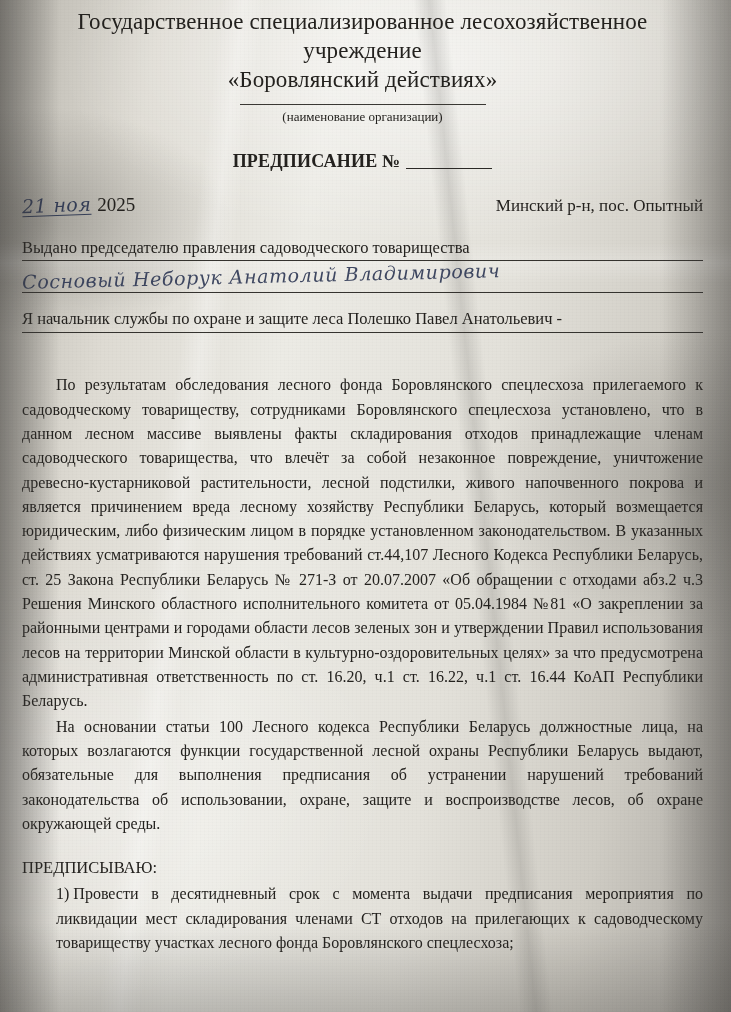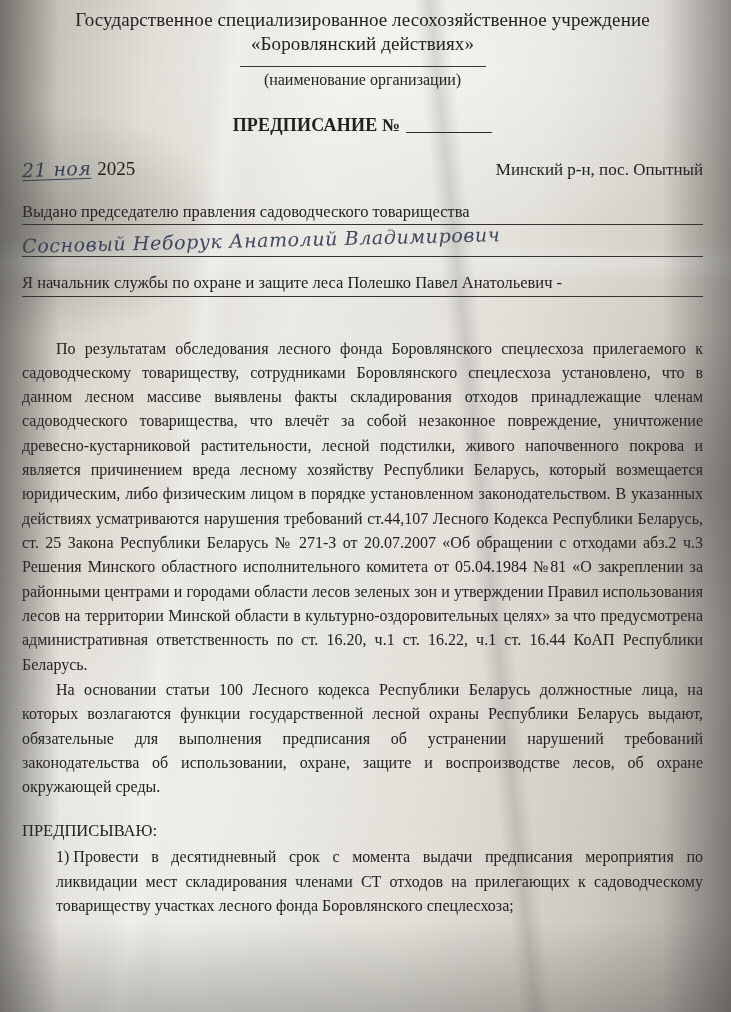--- a/index.html
+++ b/index.html
@@ -62,39 +62,39 @@
   }
   #content {
     position: absolute;
     inset: 0;
     padding: 8px 28px 0 22px;
     box-sizing: border-box;
   }
 
   .org-title {
     text-align: center;
-    font-size: 19px;
+    font-size: 23px;
     line-height: 1.25;
     letter-spacing: .1px;
   }
   .org-title .l1 { display: block; }
   .org-title .l2 { display: block; }
   .caption-wrap {
     text-align: center;
     margin-top: -2px;
   }
   .caption-rule {
     display: inline-block;
     border-top: 1px solid #3a3834;
     width: 246px;
     margin: 0 auto 1px;
   }
   .caption {
     display: block;
-    font-size: 16px;
+    font-size: 13px;
     margin-top: -1px;
   }
   .doc-title {
     text-align: center;
     font-weight: bold;
     font-size: 18px;
     margin-top: 26px;
     letter-spacing: .2px;
   }
   .doc-title .numline {

